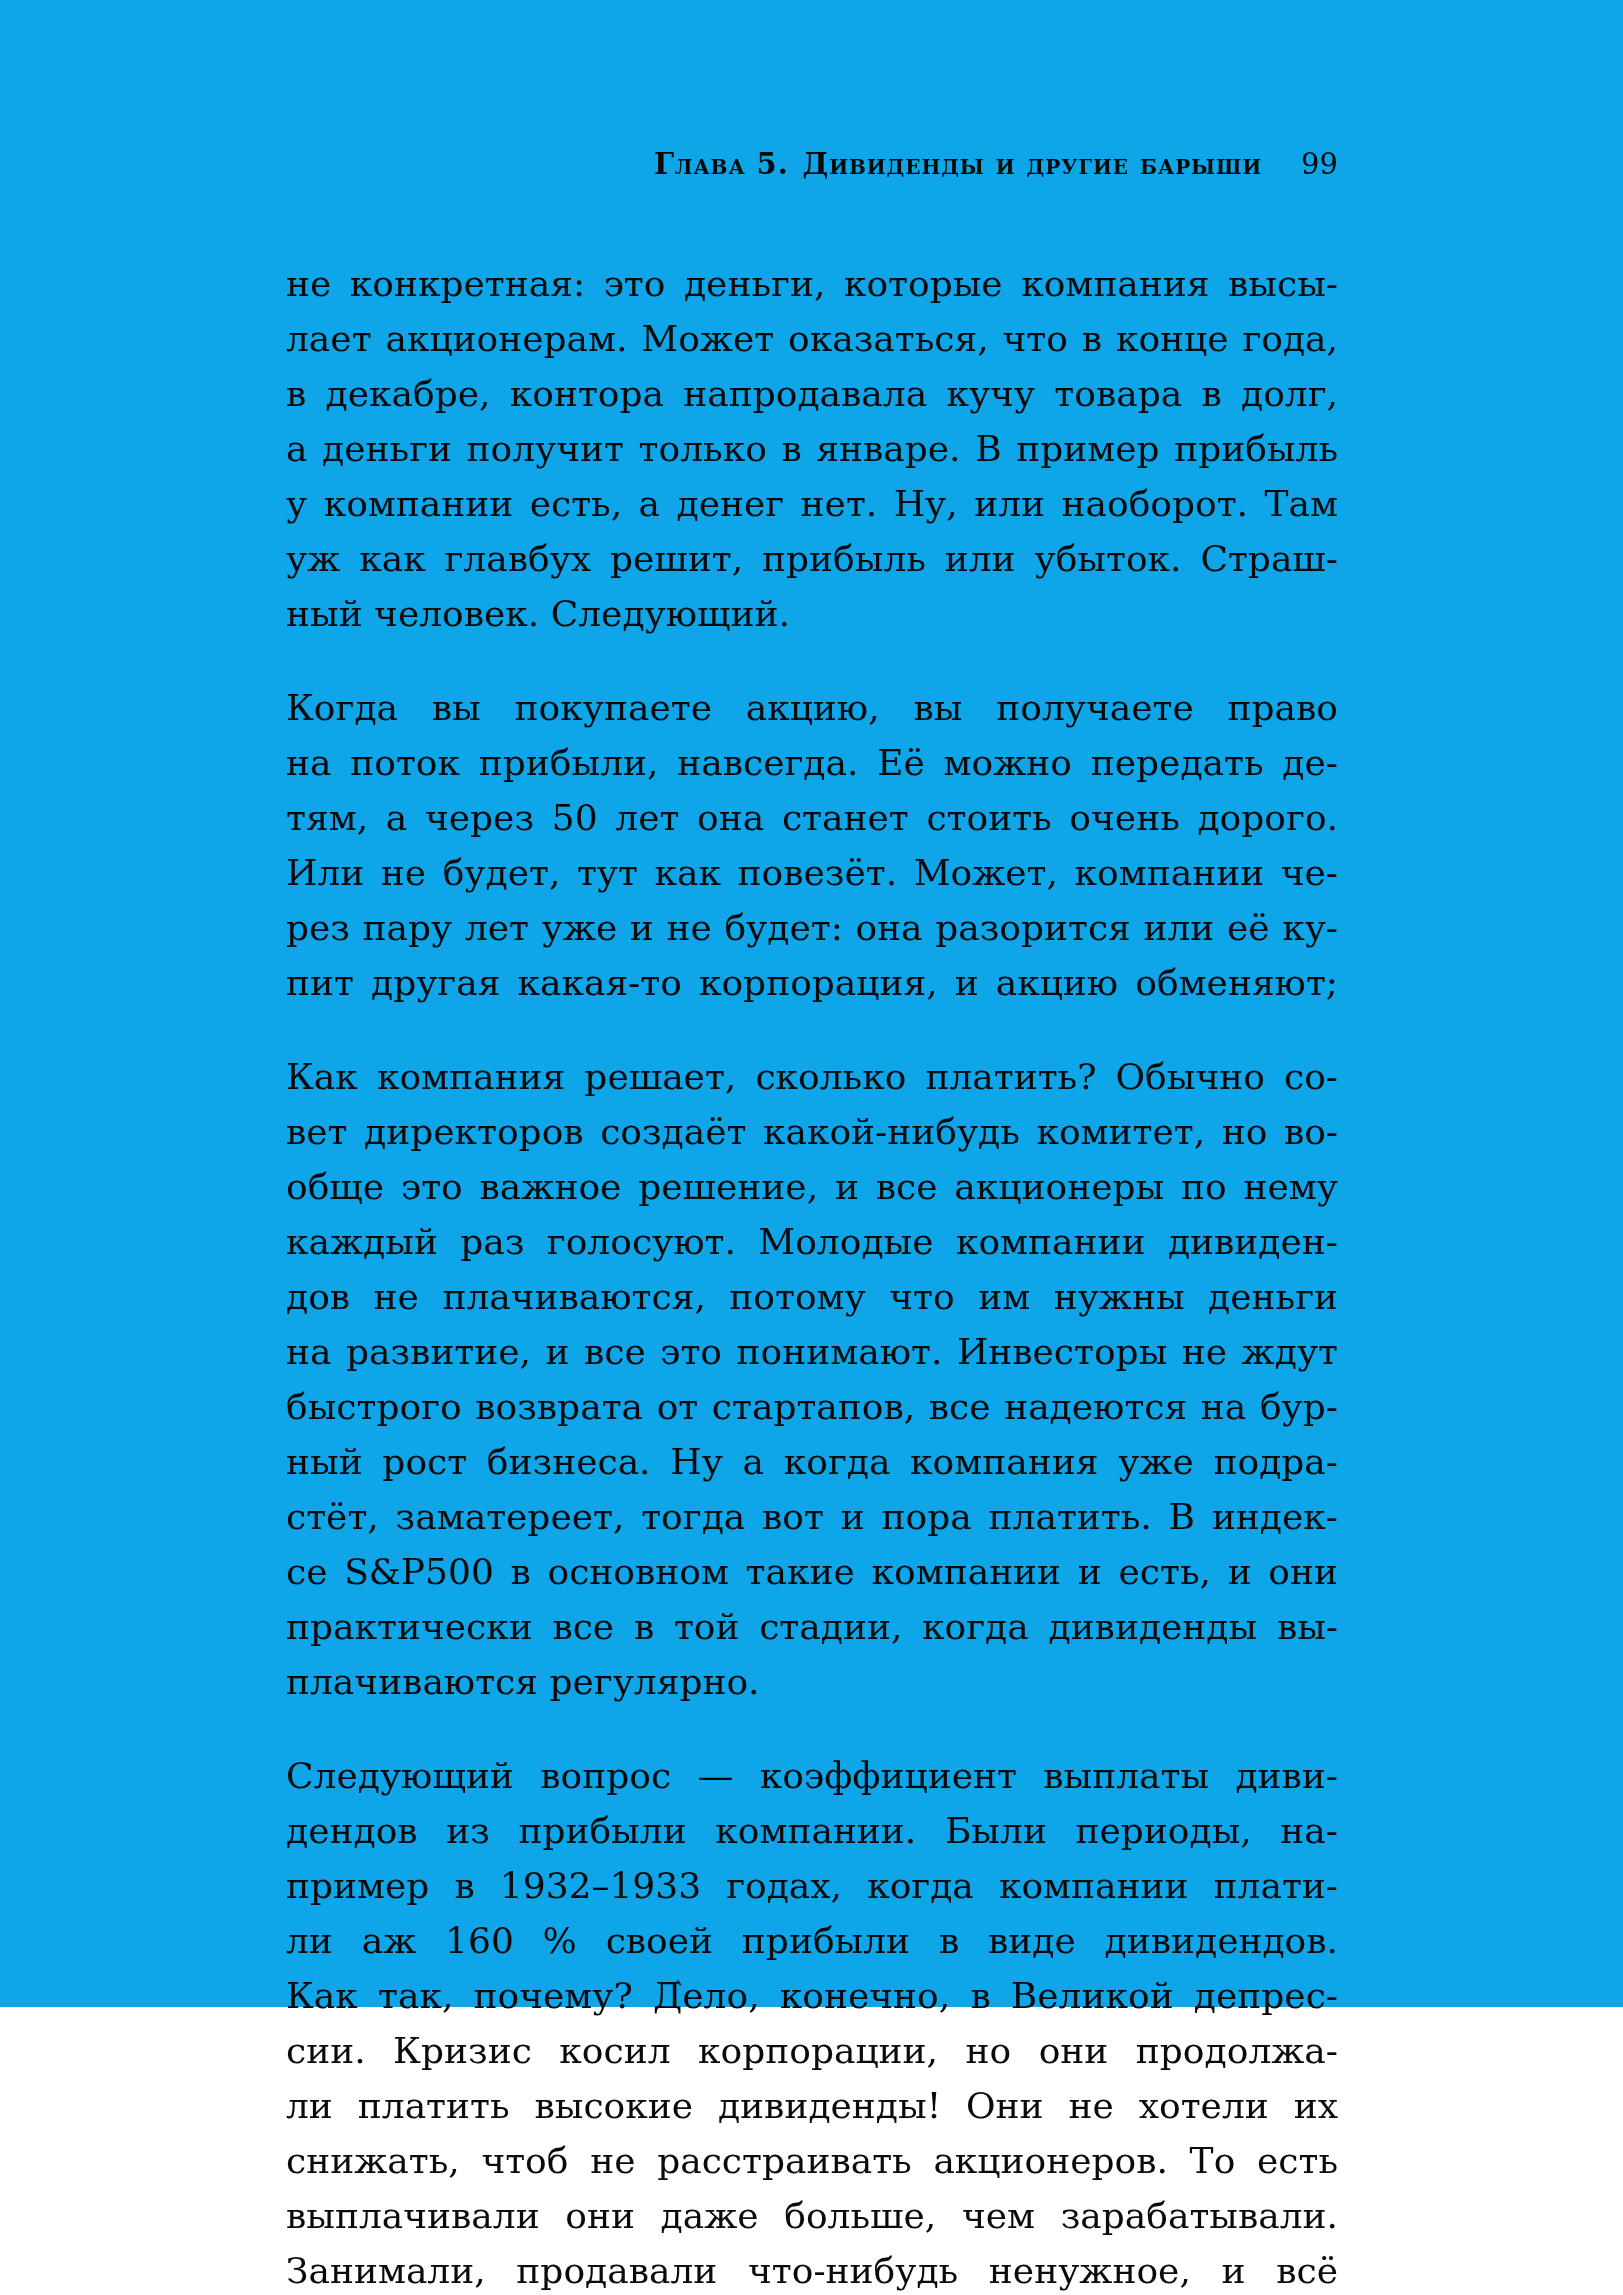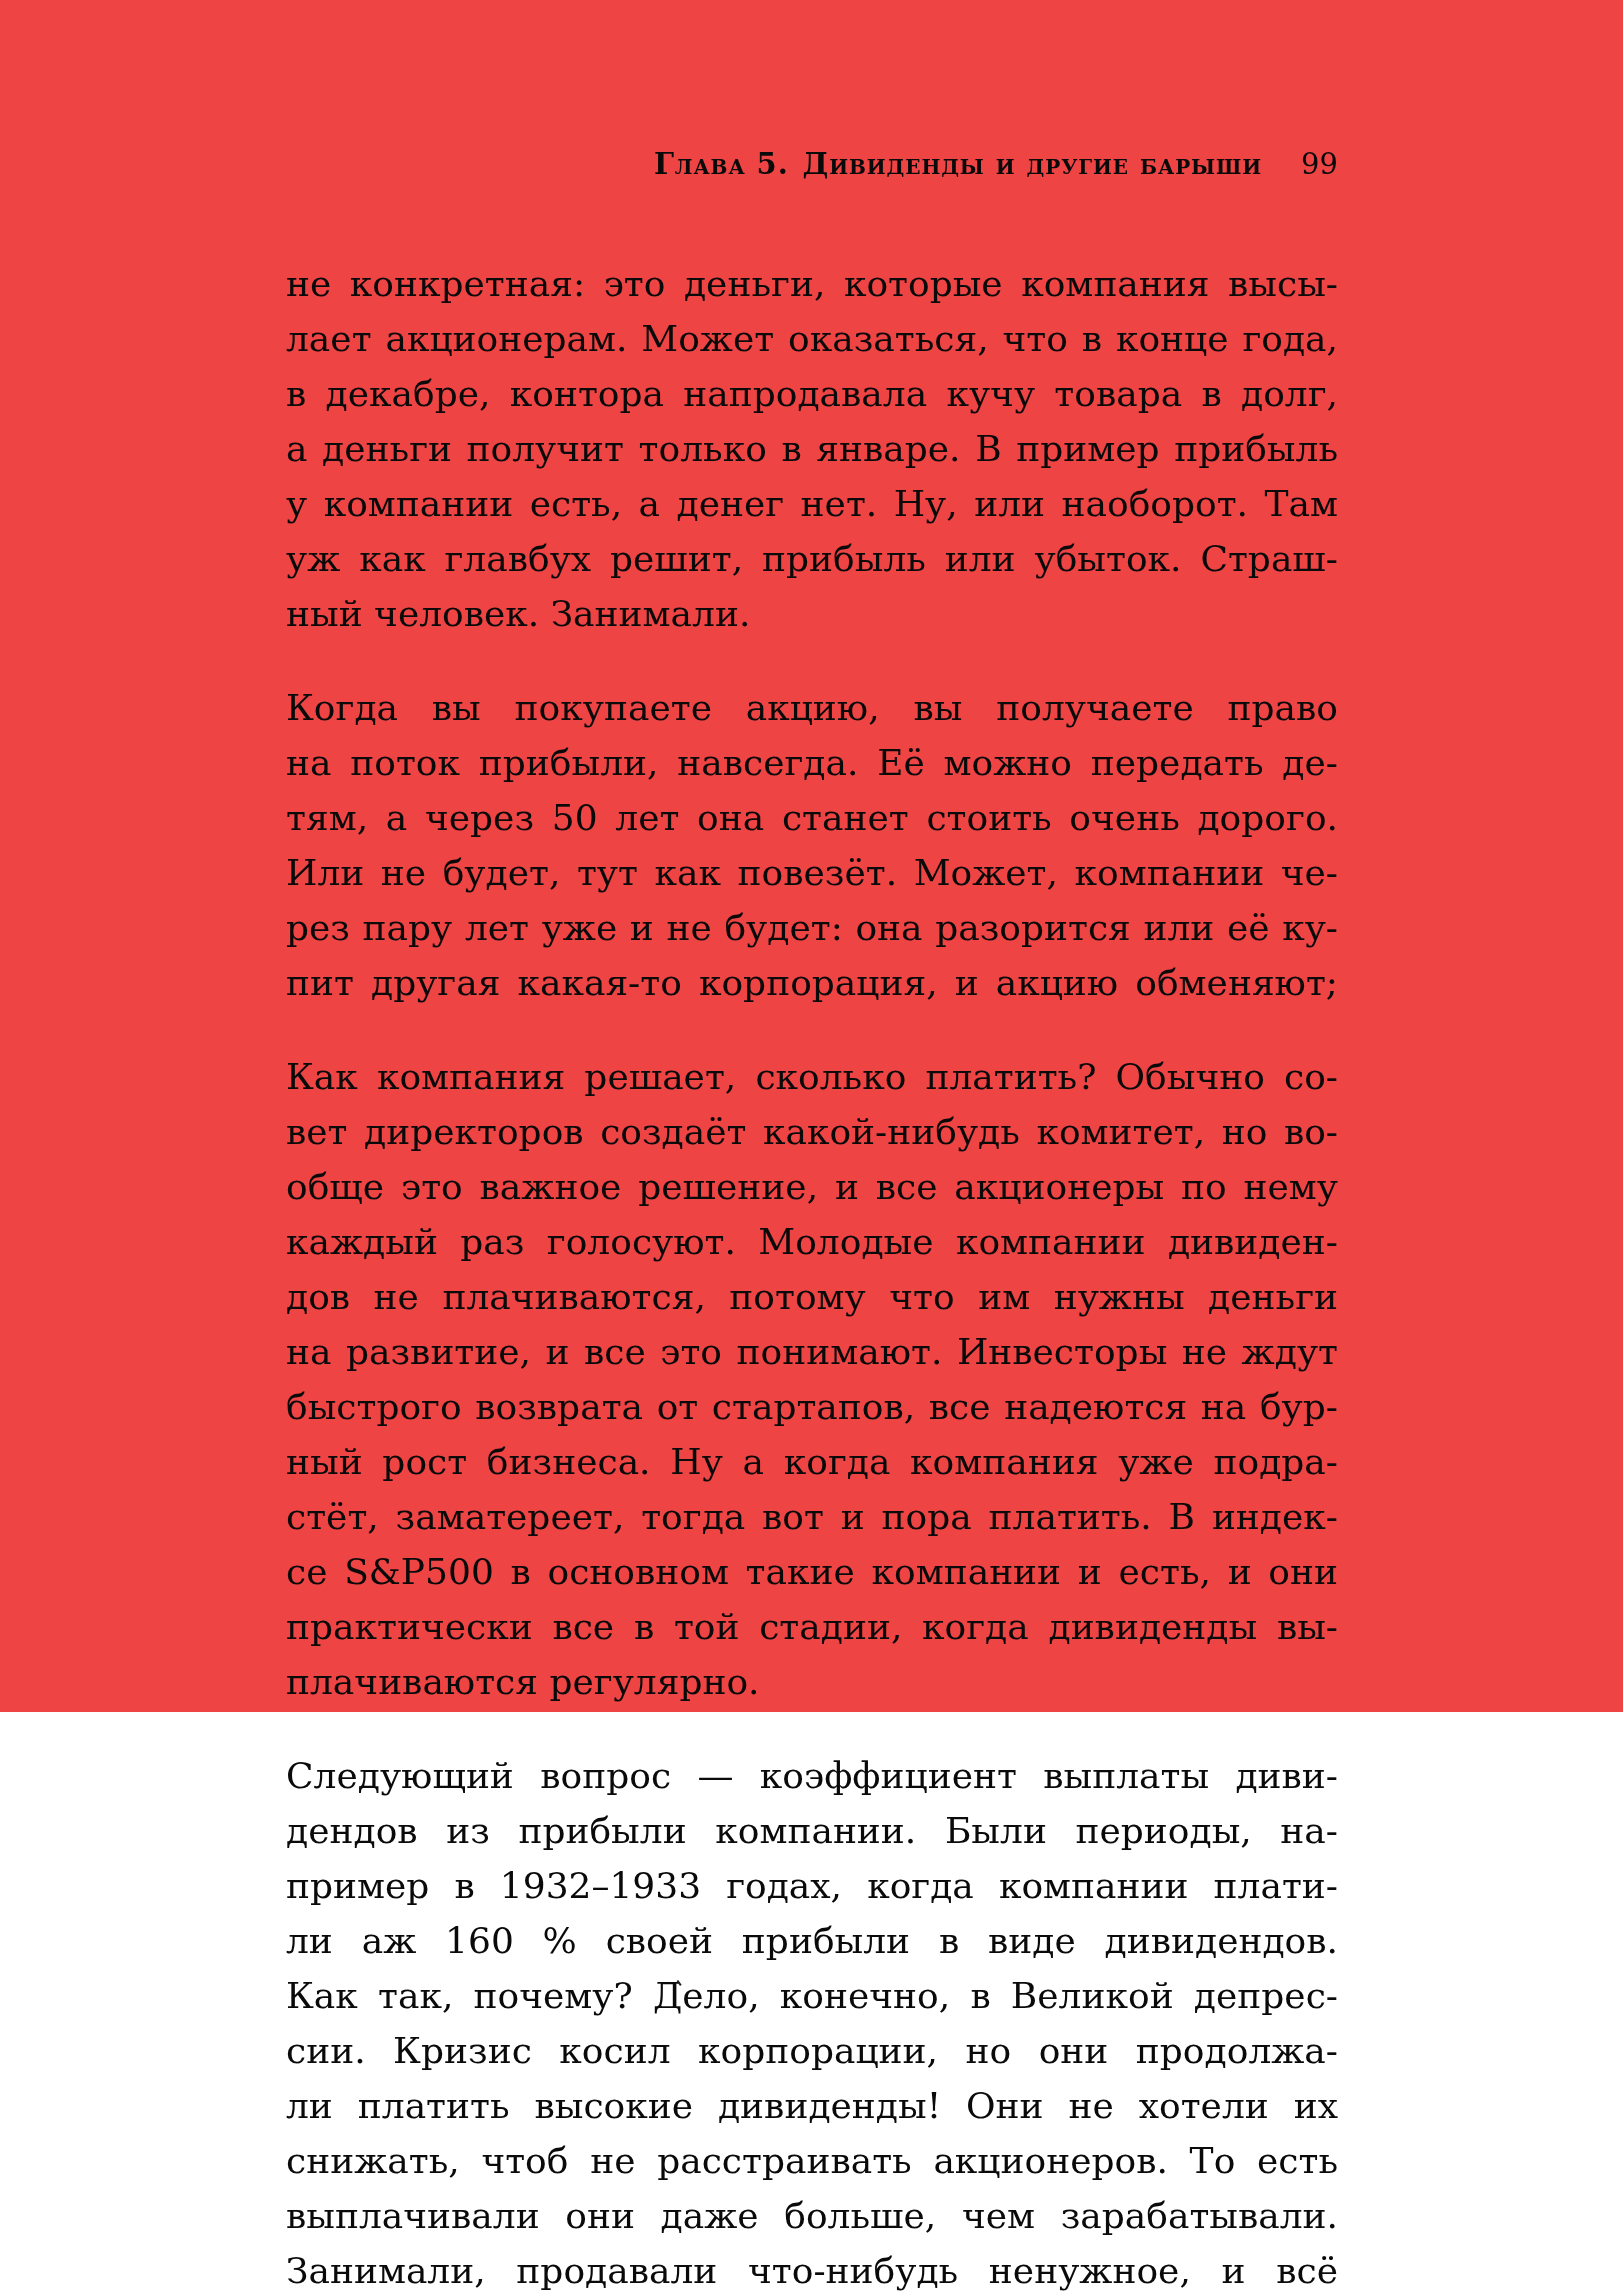--- a/index.html
+++ b/index.html
@@ -12,22 +12,22 @@
     height: 2295px;
     position: relative;
     overflow: hidden;
     color: #0a0a0a;
     font-family: "DejaVu Serif", "Liberation Serif", serif;
   }
   .page {
     position: absolute;
     left: 0; top: 0;
     width: 1623px;
-    height: 1712px;
-    background: #ef4444;
+    height: 2007px;
+    background: #0ea5e9;
   }
   .running-head {
     position: absolute;
     right: 285px;
     top: 145px;
     height: 38px;
     display: flex;
     align-items: baseline;
     white-space: nowrap;
     font-variant: small-caps;
@@ -95,21 +95,21 @@
 
   <div class="body-text">
 
     <div class="paragraph">
       <span class="line" style="">не конкретная: это деньги, которые компания высы-</span>
       <span class="line" style="">лает акционерам. Может оказаться, что в конце года,</span>
       <span class="line" style="">в декабре, контора напродавала кучу товара в долг,</span>
       <span class="line" style="">а деньги получит только в январе. В пример прибыль</span>
       <span class="line" style="">у компании есть, а денег нет. Ну, или наоборот. Там</span>
       <span class="line" style="">уж как главбух решит, прибыль или убыток. Страш-</span>
-      <span class="line last" style="">ный человек. Занимали.</span>
+      <span class="line last" style="">ный человек. Следующий.</span>
     </div>
 
     <div class="paragraph">
       <span class="line" style="">Когда вы покупаете акцию, вы получаете право</span>
       <span class="line" style="">на поток прибыли, навсегда. Её можно передать де-</span>
       <span class="line" style="">тям, а через 50 лет она станет стоить очень дорого.</span>
       <span class="line" style="">Или не будет, тут как повезёт. Может, компании че-</span>
       <span class="line" style="">рез пару лет уже и не будет: она разорится или её ку-</span>
       <span class="line" style="">пит другая какая-то корпорация, и акцию обменяют;</span>
     </div>

